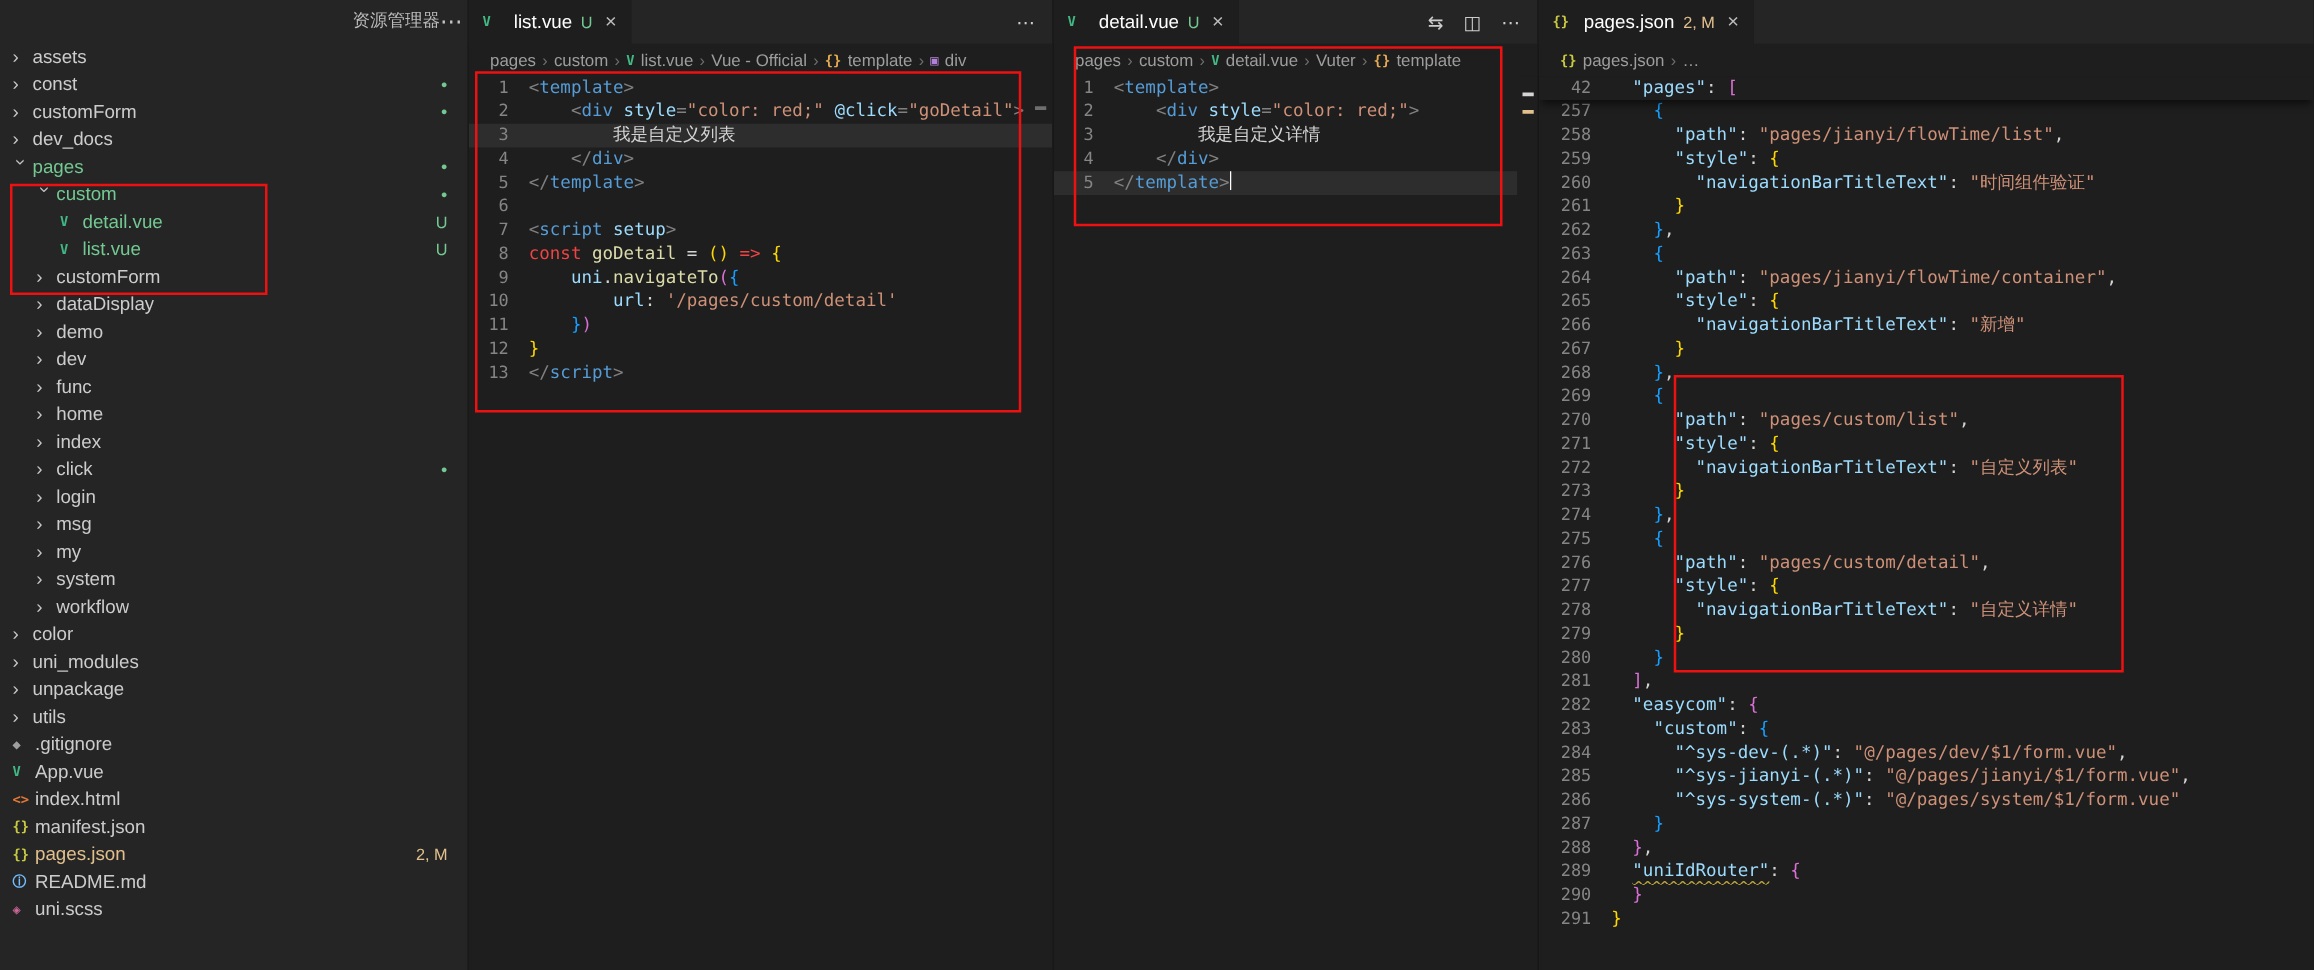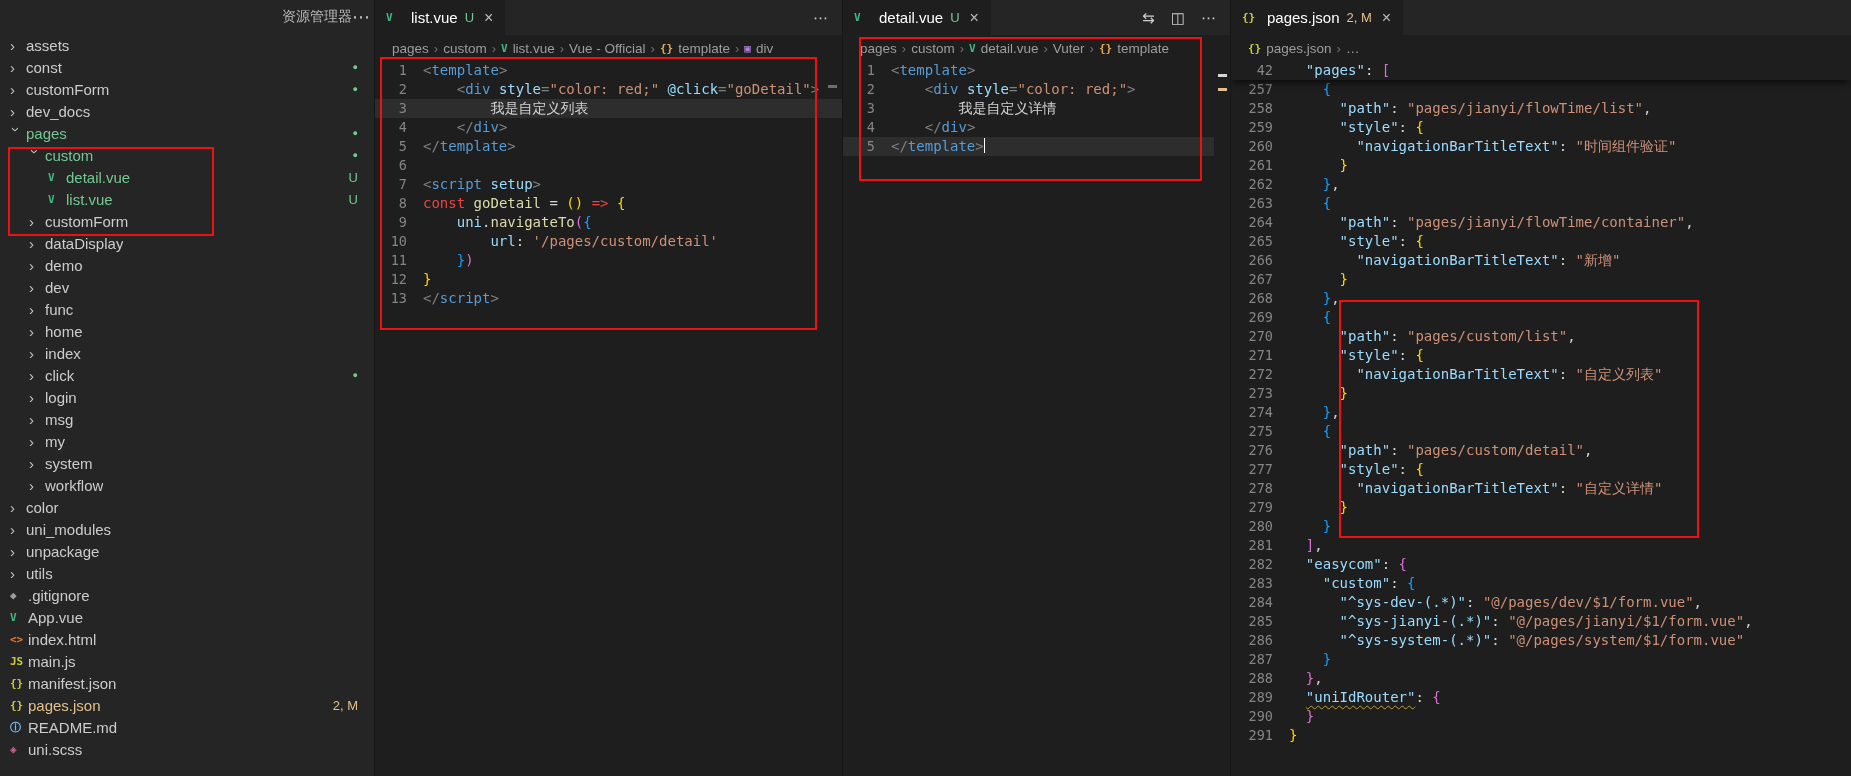--- a/index.html
+++ b/index.html
@@ -191,24 +191,20 @@
           </div>
           <div class="tree-row" style="padding-left: 10px;">
             <span class="fi" style="color: rgb(65, 184, 131);">V</span>
             <span class="lab">App.vue</span>
           </div>
           <div class="tree-row" style="padding-left: 10px;">
             <span class="fi" style="color: rgb(227, 121, 51);">&lt;&gt;</span>
             <span class="lab">index.html</span>
           </div>
           <div class="tree-row" style="padding-left: 10px;">
-            <span class="fi" style="color: rgb(203, 203, 65);">JS</span>
-            <span class="lab">main.js</span>
-          </div>
-          <div class="tree-row" style="padding-left: 10px;">
             <span class="fi" style="color: rgb(203, 203, 65);">{}</span>
             <span class="lab">manifest.json</span>
           </div>
           <div class="tree-row" style="padding-left: 10px;">
             <span class="fi" style="color: rgb(203, 203, 65);">{}</span>
             <span class="lab yellow">pages.json</span>
             <span class="badge yellow">2, M</span>
           </div>
           <div class="tree-row" style="padding-left: 10px;">
             <span class="fi" style="color: rgb(117, 190, 255);">ⓘ</span>

